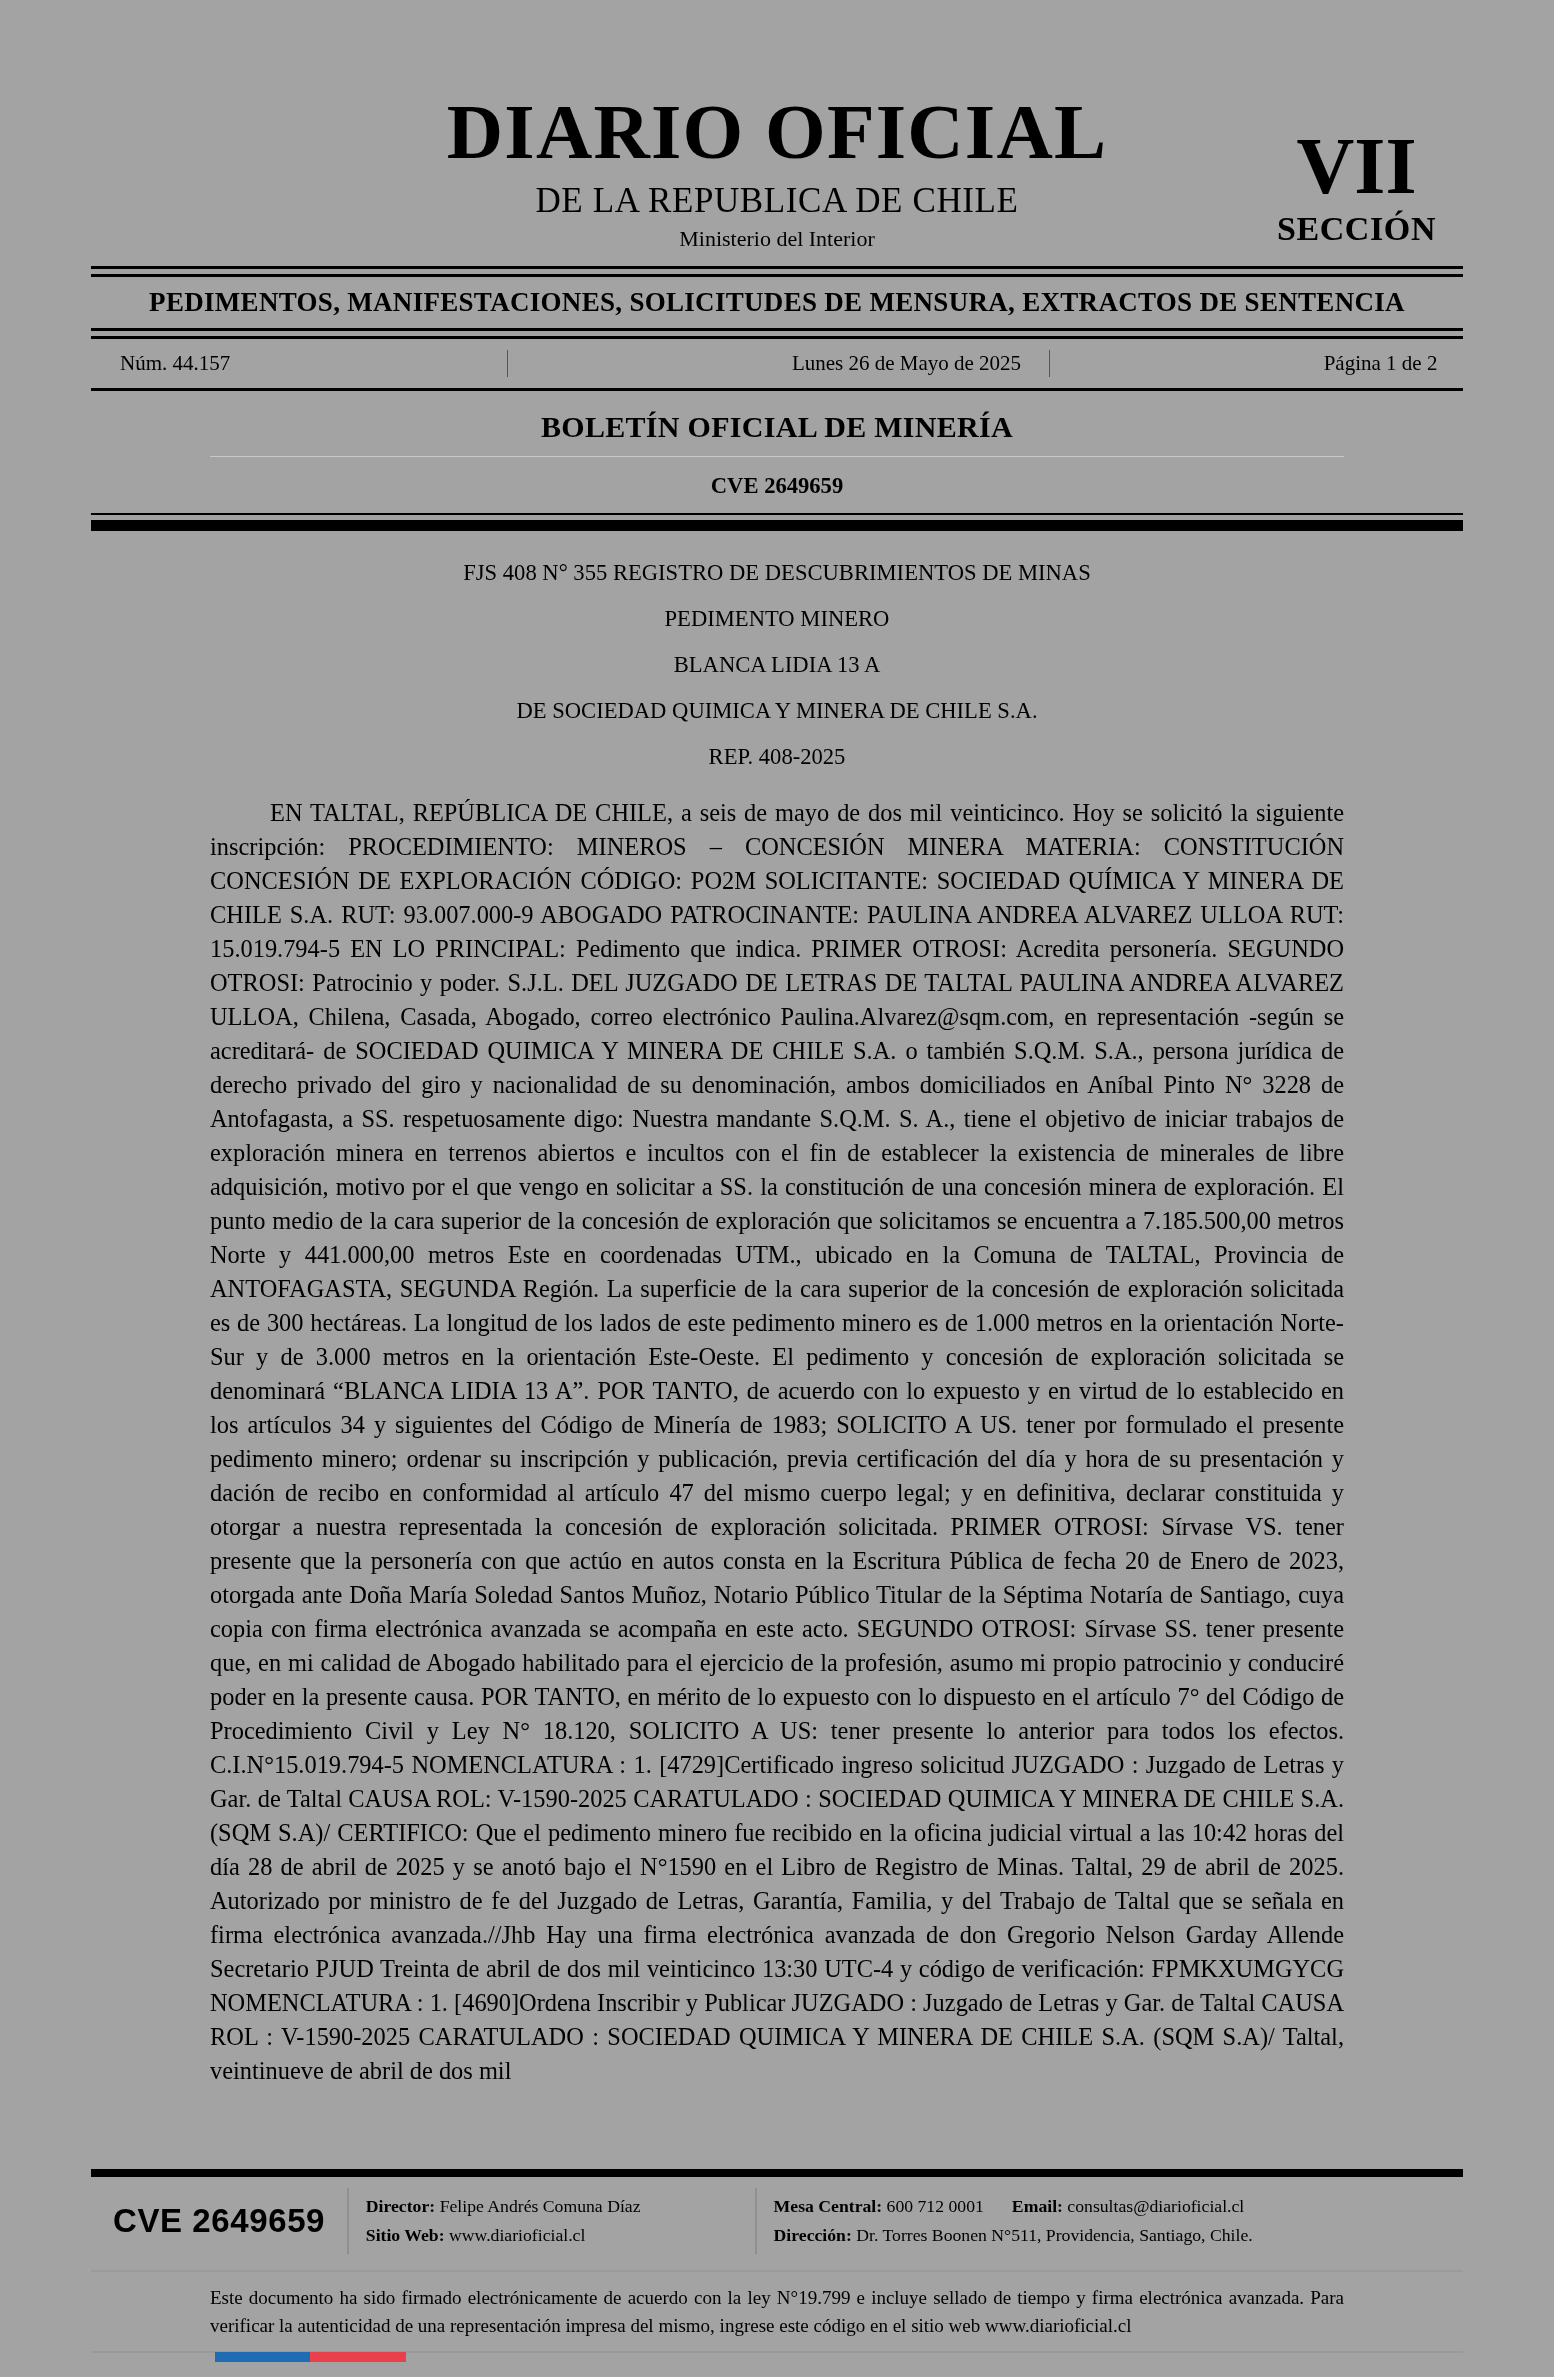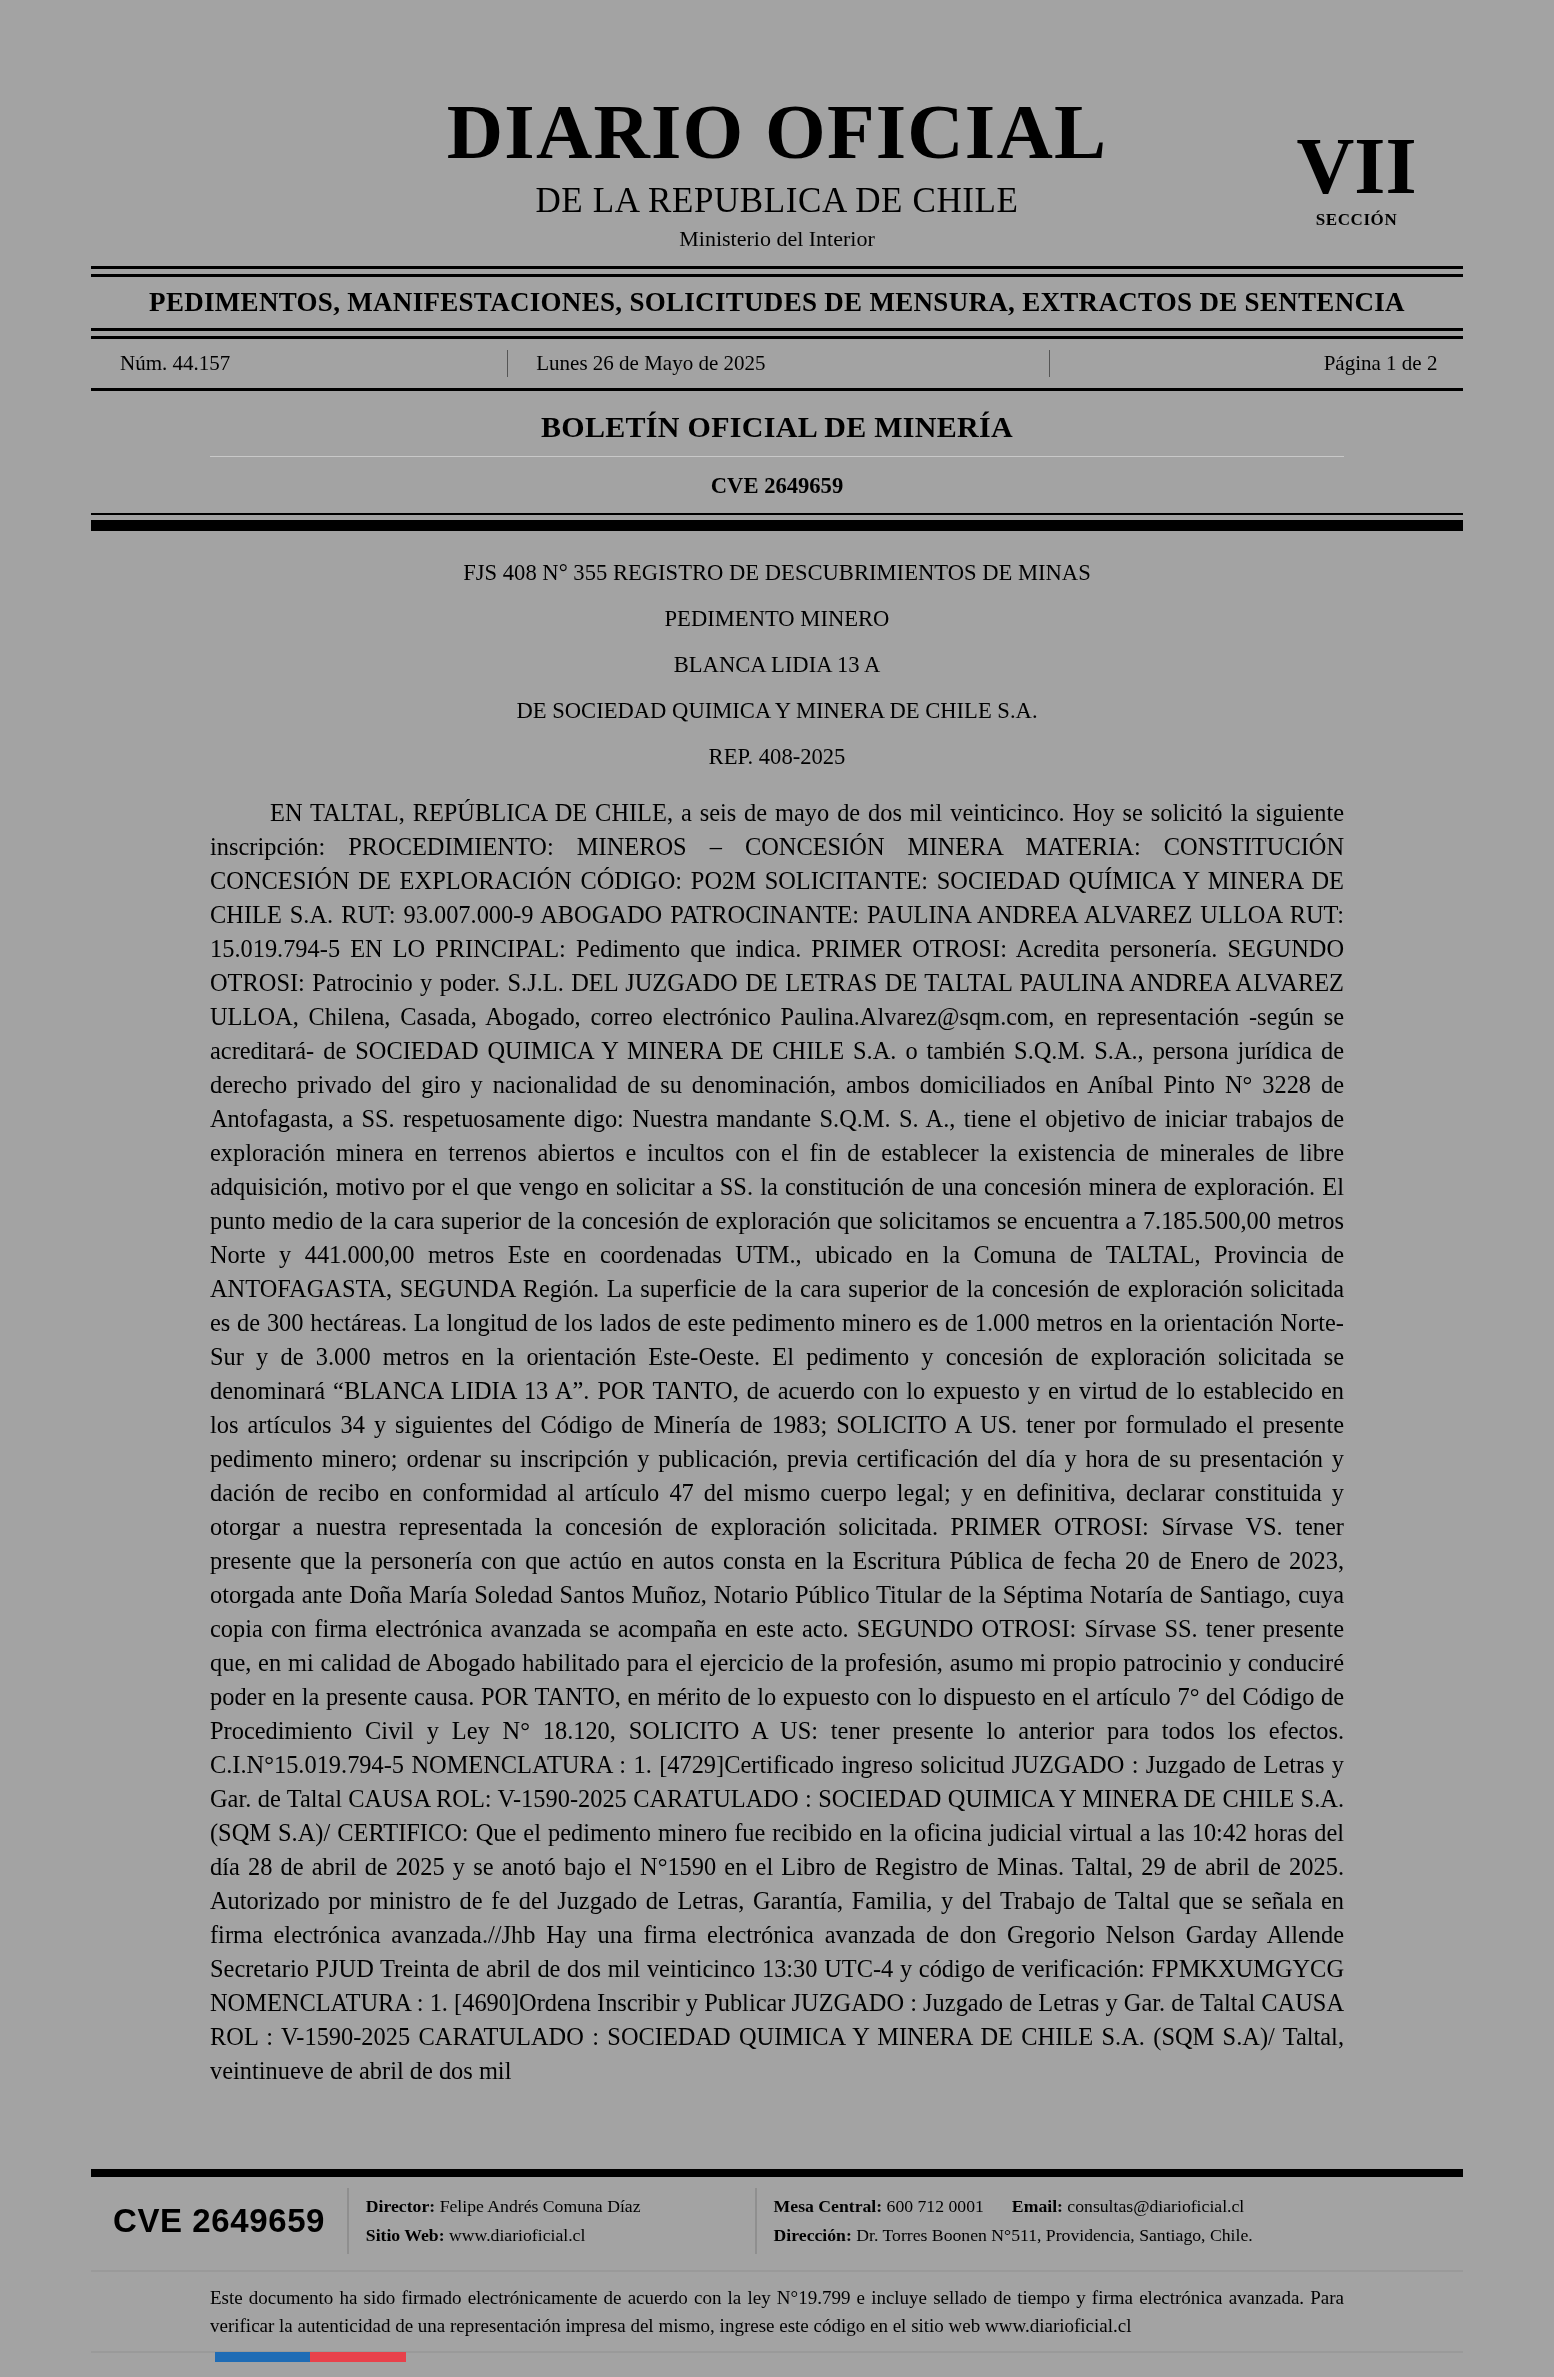--- a/index.html
+++ b/index.html
@@ -44,21 +44,21 @@
     right: 94px;
     width: 207px;
     text-align: center;
   }
   .section-roman {
     font-size: 80px;
     font-weight: 700;
     line-height: 1;
   }
   .section-label {
-    font-size: 17px;
+    font-size: 34px;
     font-weight: 700;
     margin-top: 3.7px;
     letter-spacing: 0.6px;
   }
 
   
   .rule-wrap { margin: 0 91px; }
   .double-rule {
     height: 5.5px;
     border-top: 3px solid #000;
@@ -82,21 +82,21 @@
   
   .issue-row {
     display: flex;
     align-items: center;
     margin: 8.5px 91px 0;
     font-size: 21px;
     height: 32px;
     gap: 28px;
   }
   .issue-left  { flex: 1; text-align: left;  padding-left: 29px; }
-  .issue-mid   { flex: 1.35; text-align: left; }
+  .issue-mid   { flex: 1.35; text-align: right; }
   .issue-right { flex: 1; text-align: right; padding-right: 25.6px; }
   .issue-div {
     width: 1.2px;
     height: 27px;
     background: #555;
   }
 
   
   .bulletin-title {
     text-align: center;

